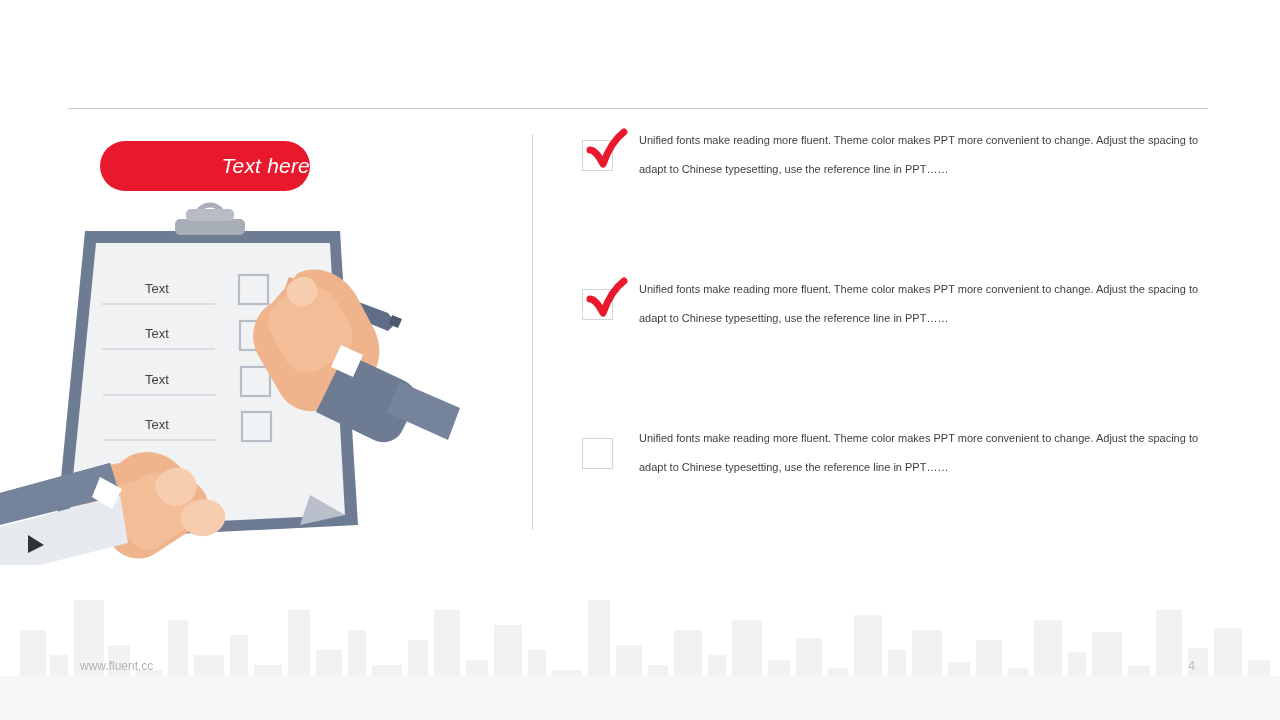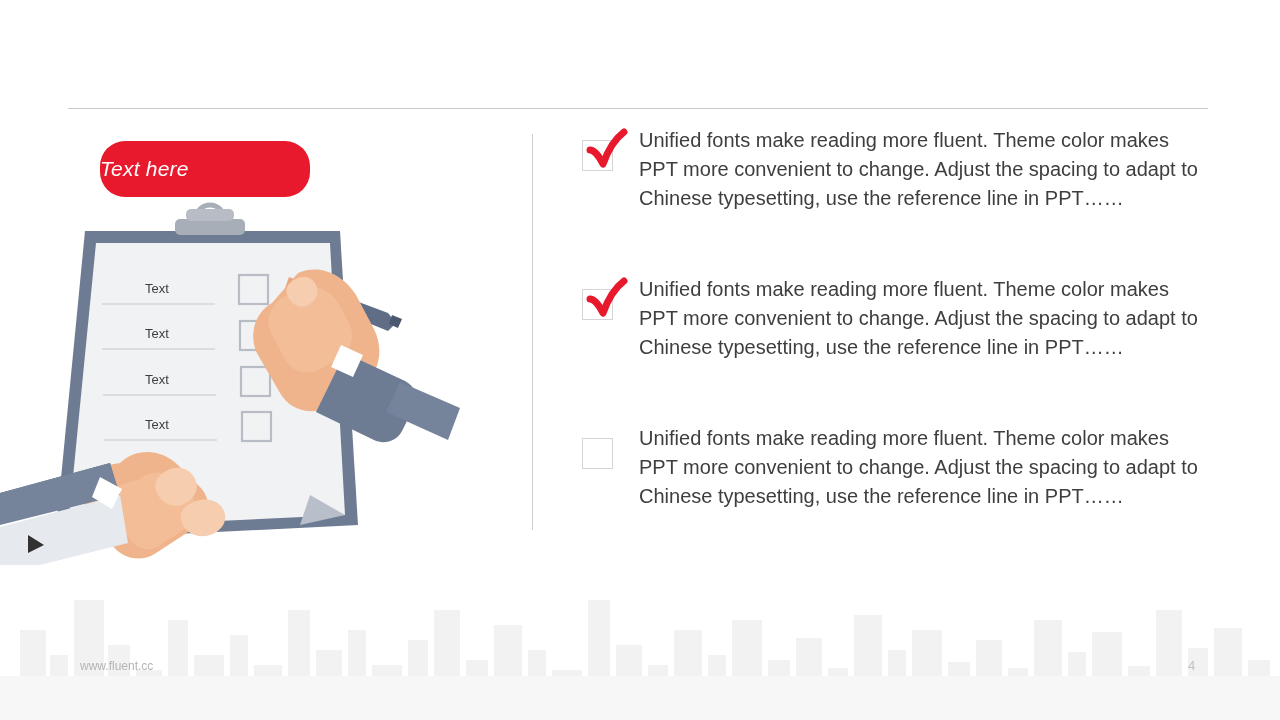--- a/index.html
+++ b/index.html
@@ -58,26 +58,26 @@
     height: 396px;
     background: #cfcfcf;
   }
 
   
   .pill {
     position: absolute;
     left: 100px;
     top: 141px;
     width: 210px;
-    height: 56px;
+    height: 50px;
     border-radius: 25px;
     background: #e8192c;
     display: flex;
     align-items: center;
-    justify-content: flex-start;
+    justify-content: flex-end;
   }
   .pill-label {
     color: #ffffff;
     font-size: 21px;
     font-style: italic;
     font-weight: normal;
     letter-spacing: .2px;
   }
 
   
@@ -115,21 +115,21 @@
   .check-mark {
     position: absolute;
     left: 2px;
     top: 2px;
     width: 46px;
     height: 46px;
     pointer-events: none;
   }
   .item-text {
     margin-left: 57px;
-    font-size: 20px;
+    font-size: 11px;
     line-height: 29px;
     color: #3e3e3e;
     width: 560px;
   }
 
   
   .footer-url {
     position: absolute;
     left: 80px;
     top: 659px;

